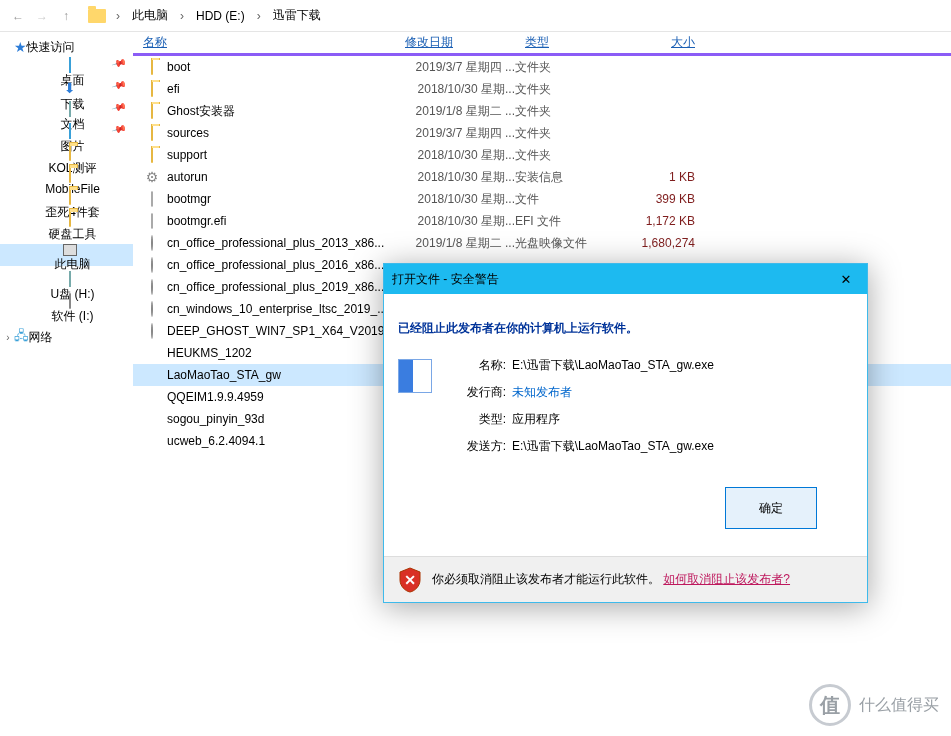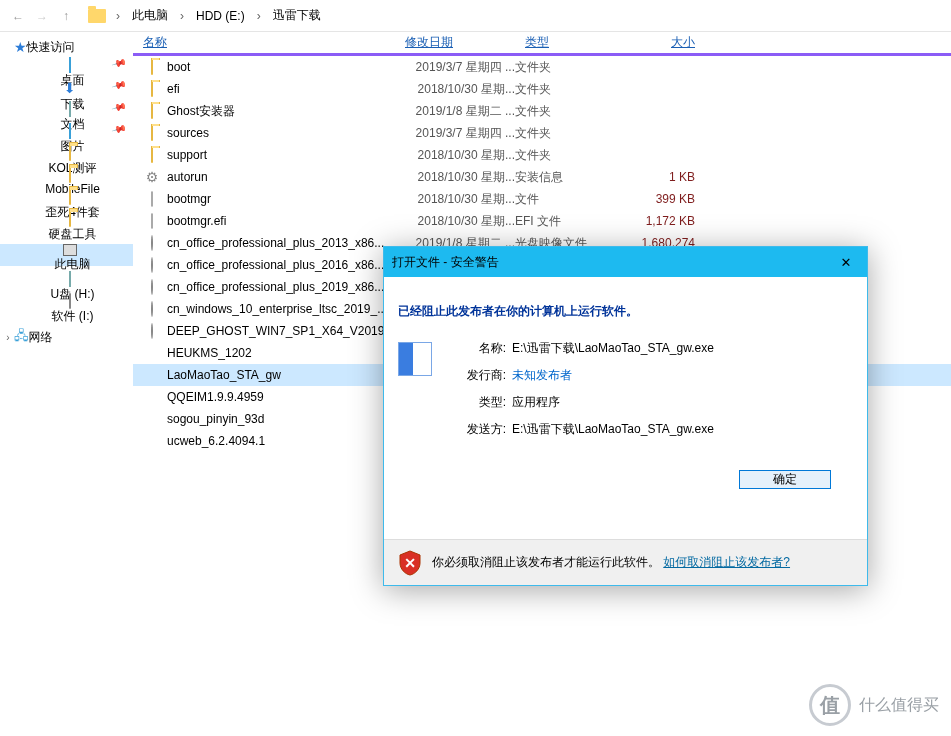--- a/index.html
+++ b/index.html
@@ -46,39 +46,39 @@
 .ico-zip { width:13px; height:16px; background:#8b1a6b; border-radius:1px; position:relative;}
 .ico-zip::after{content:"";position:absolute;left:5px;top:0;width:3px;height:100%;background:repeating-linear-gradient(#fff 0 2px,#8b1a6b 2px 4px);}
 .ico-globe { width:14px; height:14px; border-radius:50%; background:#3a7de0; position:relative; overflow:hidden;}
 .ico-globe::after{content:"";position:absolute;inset:0;background:radial-gradient(circle at 30% 30%, rgba(255,255,255,.6) 10%, transparent 40%);}
 .ico-orange { width:14px; height:16px; background:#ff7a00; border-radius:2px;}
 .ico-red { width:14px; height:16px; background:#d33; border-radius:2px;}
 
 .watermark { position:absolute; right:12px; bottom:10px; display:flex; align-items:center; gap:8px; color:#9aa0a6; font-size:16px; }
 .wm-circle { width:42px; height:42px; border:3px solid #c7cbd1; border-radius:50%; display:flex; align-items:center; justify-content:center; color:#9aa0a6; font-weight:bold; font-size:20px;}
 
-.dialog { position:absolute; left:383px; top:246px; width:485px; height:340px; background:#fff; box-shadow: 0 4px 30px rgba(0,0,0,0.35); border:1px solid #3ebaeb; }
+.dialog { position:absolute; left:383px; top:263px; width:485px; height:340px; background:#fff; box-shadow: 0 4px 30px rgba(0,0,0,0.35); border:1px solid #3ebaeb; }
 .dlg-title { height:30px; background:#1dbaf0; color:#000; display:flex; align-items:center; padding:0 8px; justify-content:space-between;}
 .dlg-title .close { width:26px; height:20px; display:flex; align-items:center; justify-content:center; font-size:13px;}
 .dlg-body { padding: 20px 30px 14px 14px; }
 .dlg-heading { font-weight:bold; margin: 6px 0 20px 0; color:#003399;}
 .dlg-row { display:flex; margin: 10px 0; }
 .dlg-icon { width:34px; height:34px; border:1px solid #7aa7e6; display:flex; margin-right:20px; margin-top:2px; flex-shrink:0;}
 .dlg-icon .bar { width:14px; background:#3a7de0; height:100%;}
 .dlg-info { flex:1; }
 .dlg-info-row { display:flex; margin-bottom: 10px; }
 .dlg-label { width:54px; text-align:right; color:#000; }
 .dlg-val { flex:1; padding-left:6px; }
 .dlg-val.link { color:#0066cc; }
-.dlg-btn { float:right; width:92px; height:19px; border:1px solid #0078d7; background:#e5f1fb; margin-top:12px; margin-right:6px; display:flex; align-items:center; justify-content:center;}
+.dlg-btn { float:right; width:92px; height:42px; border:1px solid #0078d7; background:#e5f1fb; margin-top:12px; margin-right:20px; display:flex; align-items:center; justify-content:center;}
 .dlg-footer { position:absolute; bottom:0; left:0; right:0; height:46px; background:#f0f0f0; border-top:1px solid #ddd; display:flex; align-items:center; padding:0 14px;}
 .shield { width:24px; height:26px; margin-right:10px; position:relative; }
 .shield svg { width:100%; height:100%; }
 .dlg-footer .txt { flex:1; }
-.dlg-footer a { color:#0369a1; text-decoration:underline; }
+.dlg-footer a { color:#be185d; text-decoration:underline; }
 
 .ico-star{color:#2d7dd8;font-size:14px;}
 .ico-desktop{width:14px;height:12px;border:1px solid #39a0d8;background:#7ec5e8;}
 .ico-dl{color:#2d7dd8;font-size:14px;}
 .ico-doc{width:12px;height:14px;background:#fff;border:1px solid #7aa;}
 .ico-pic{width:14px;height:12px;background:#7ec5e8;border:1px solid #39a0d8;}
 .ico-pc{width:14px;height:12px;border:1px solid #666;background:#ddd;}
 .ico-usb{width:12px;height:14px;background:#c8d8e8;border:1px solid #7aa;}
 .ico-drive{width:14px;height:10px;background:#d0d0d0;border:1px solid #888;border-radius:1px;}
 .ico-net{color:#39a0d8;font-size:13px;}

